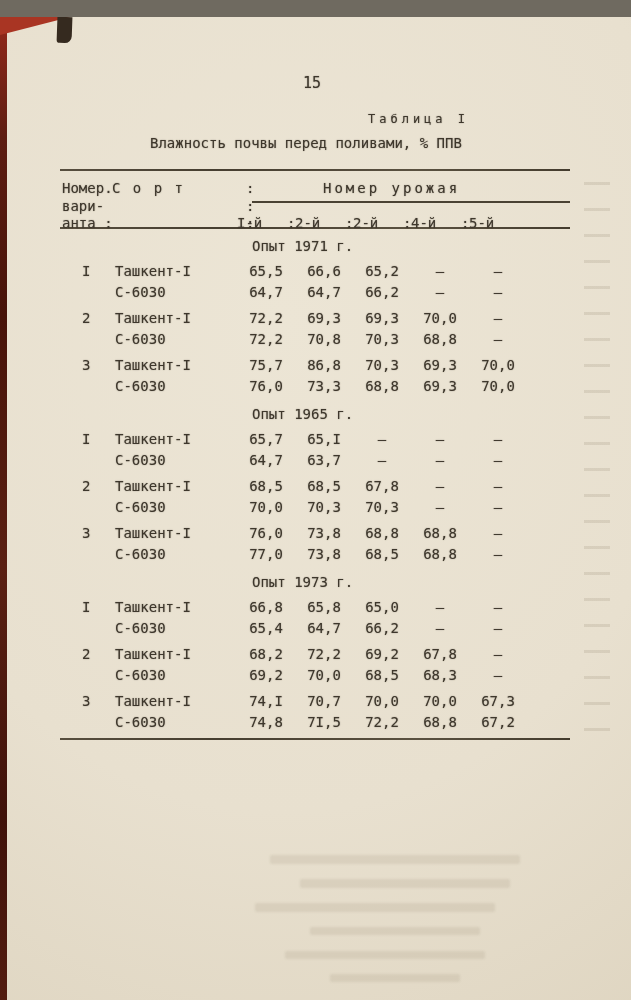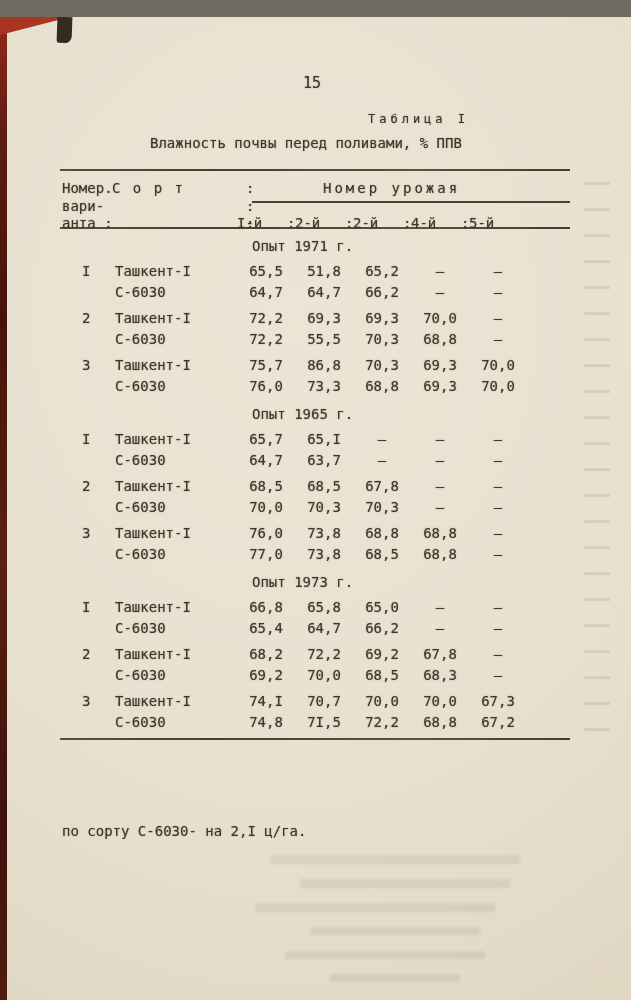--- a/index.html
+++ b/index.html
@@ -106,21 +106,21 @@
     </div>
 
     <div class="rule rule-mid"></div>
     <div class="tbody ink">
         <div class="sec-heading">Опыт 1971 г.</div>
         <div class="pair">
           <div class="row">
             <span class="c-var">I</span>
             <span class="c-cul">Ташкент-I</span>
             <span class="c-val">65,5</span>
-            <span class="c-val">51,8</span>
+            <span class="c-val">66,6</span>
             <span class="c-val">65,2</span>
             <span class="c-val">—</span>
             <span class="c-val">—</span>
           </div>
           <div class="row">
             <span class="c-var"></span>
             <span class="c-cul">С-6030</span>
             <span class="c-val">64,7</span>
             <span class="c-val">64,7</span>
             <span class="c-val">66,2</span>
@@ -135,21 +135,21 @@
             <span class="c-val">72,2</span>
             <span class="c-val">69,3</span>
             <span class="c-val">69,3</span>
             <span class="c-val">70,0</span>
             <span class="c-val">—</span>
           </div>
           <div class="row">
             <span class="c-var"></span>
             <span class="c-cul">С-6030</span>
             <span class="c-val">72,2</span>
-            <span class="c-val">55,5</span>
+            <span class="c-val">70,8</span>
             <span class="c-val">70,3</span>
             <span class="c-val">68,8</span>
             <span class="c-val">—</span>
           </div>
         </div>
         <div class="pair">
           <div class="row">
             <span class="c-var">3</span>
             <span class="c-cul">Ташкент-I</span>
             <span class="c-val">75,7</span>
@@ -288,21 +288,20 @@
             <span class="c-val">72,2</span>
             <span class="c-val">68,8</span>
             <span class="c-val">67,2</span>
           </div>
         </div>
       </div>
     <div class="rule rule-bottom"></div>
   </div>
 
   <div class="footer ink">
-    <div>по сорту С-6030- на 2,I ц/га.</div>
   </div>
 
   <div class="ghost g1"></div>
   <div class="ghost g2"></div>
   <div class="ghost g3"></div>
   <div class="ghost g4"></div>
   <div class="ghost g5"></div>
   <div class="ghost g6"></div>
   <div class="ghost-col"></div>
 

